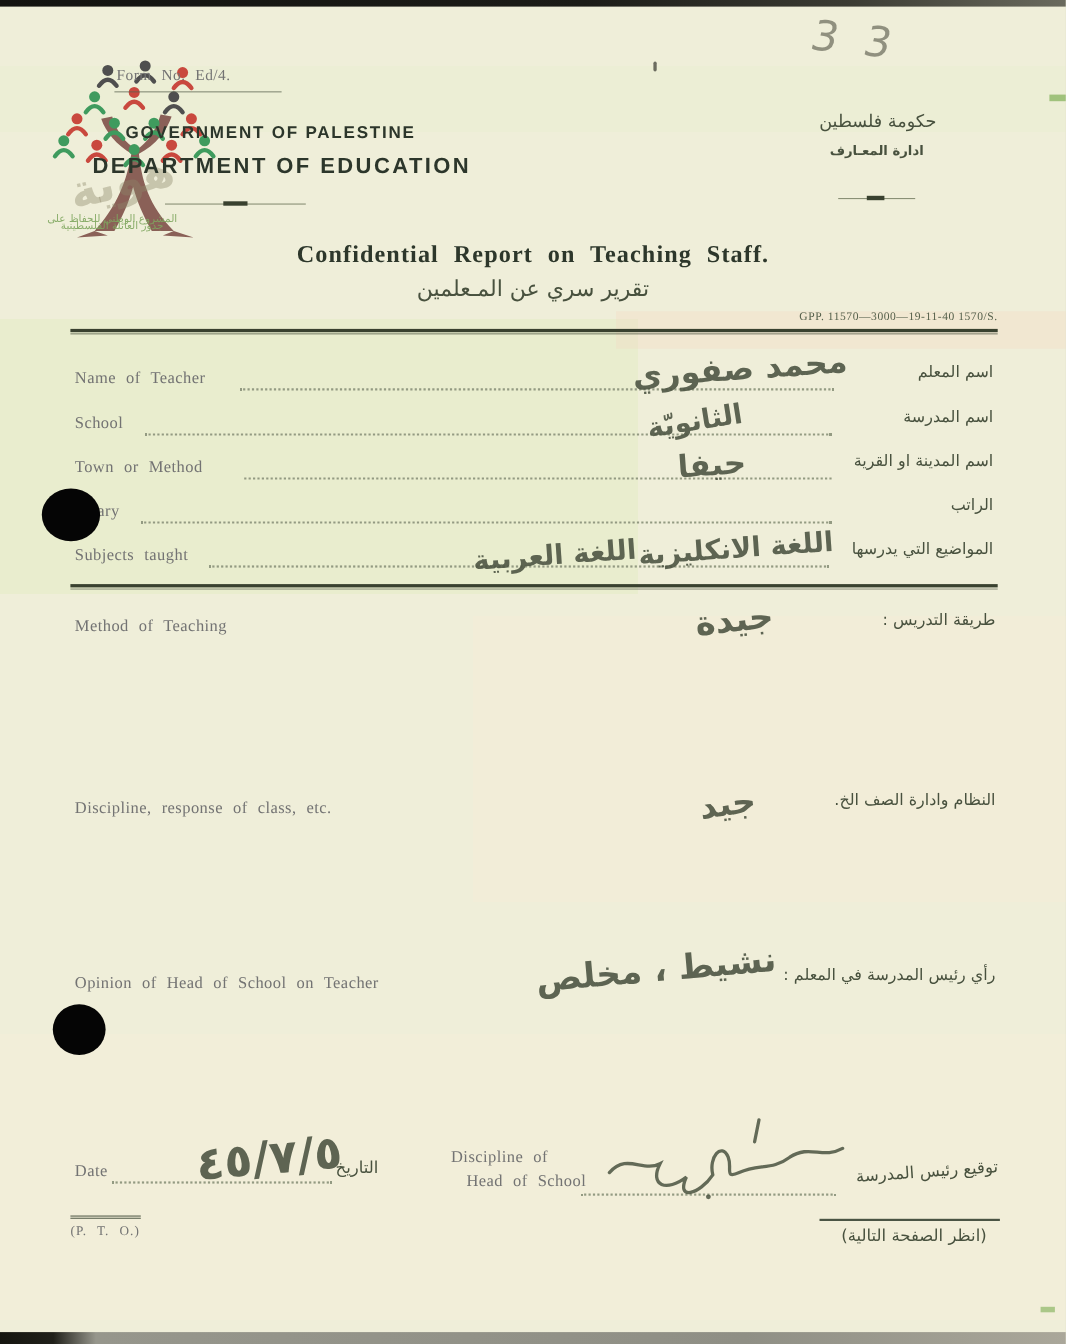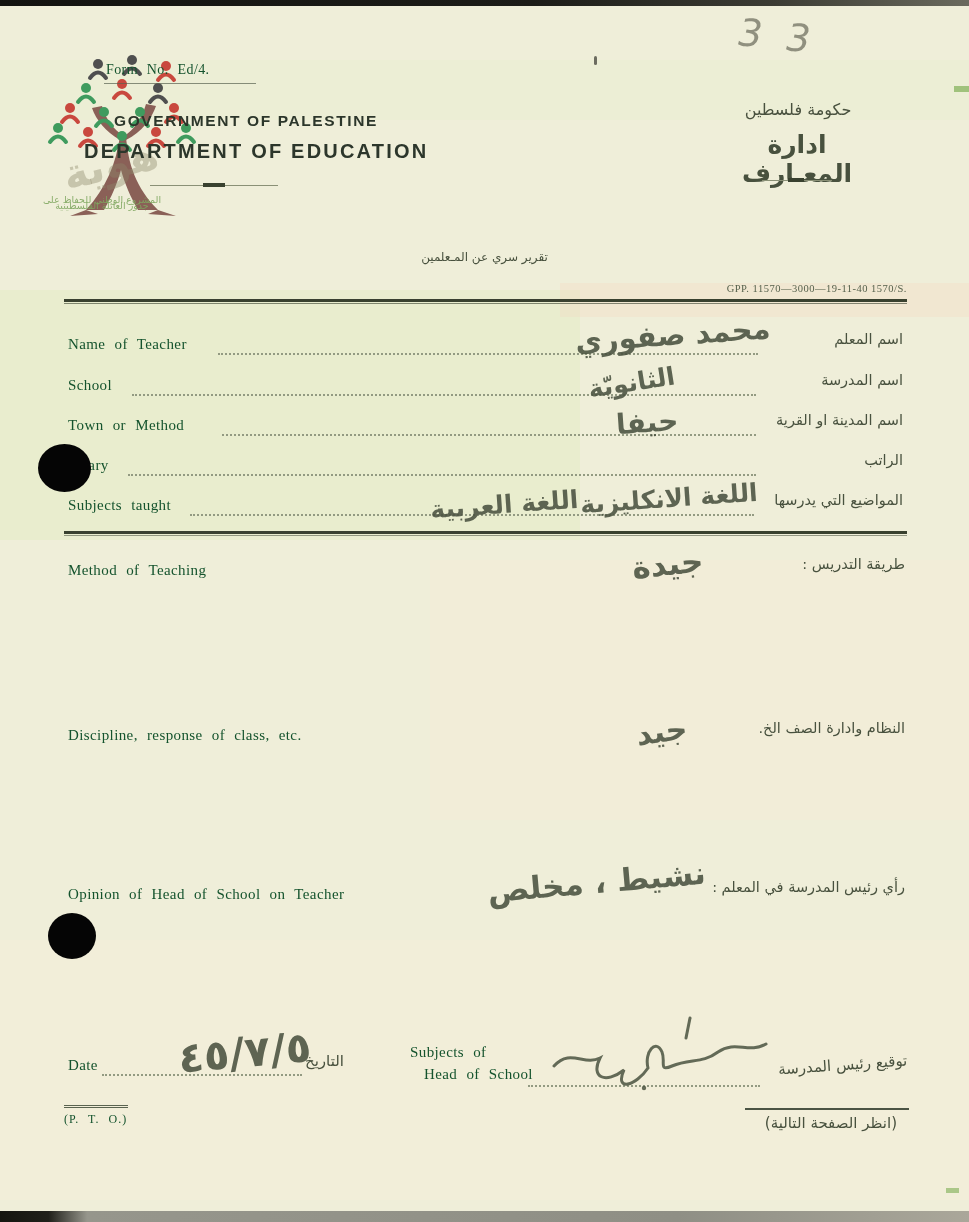--- a/index.html
+++ b/index.html
@@ -1,21 +1,21 @@
 <!DOCTYPE html>
 <html lang="en"><head>
 <meta charset="utf-8">
 <style>
   html,body{margin:0;padding:0;background:#d8d6c4;}
   #page{position:relative;width:969px;height:1222px;background:#efeed9;overflow:hidden;
         font-family:"Liberation Serif",serif;color:#3d463a;}
   .abs{position:absolute;}
   .tint{position:absolute;pointer-events:none;}
   
-  .lbl{font-family:"Liberation Serif",serif;font-size:15px;color:#14532d;word-spacing:5px;letter-spacing:.4px;}
+  .lbl{font-family:"Liberation Serif",serif;font-size:15px;color:#737373;word-spacing:5px;letter-spacing:.4px;}
   
   .ar{font-family:"DejaVu Sans",sans-serif;font-size:14.5px;color:#48513e;direction:rtl;}
   
   .hw{font-family:"DejaVu Sans",sans-serif;color:#4a5240;font-weight:bold;direction:rtl;
       transform:rotate(-4deg);opacity:.88;white-space:nowrap;}
   .dots{border-bottom:2px dotted #939a82;height:1px;}
   .rule{background:#39412f;}
   .hdr-en{font-family:Liberation Sans, sans-serif;font-weight:bold;color:#2c362b;white-space:nowrap;}
   .punch{background:#050505;border-radius:50%;}
   .pencil{font-family:"DejaVu Sans",sans-serif;color:#90907f;}
@@ -122,25 +122,26 @@
 
   <div class="abs lbl" style="left:106px;top:62px;font-size:14px;z-index:0;">Form No. Ed/4.</div>
   <div class="abs" style="left:104px;top:83px;width:152px;height:1px;background:#5a6350;opacity:.7;"></div>
 
   <div class="abs hdr-en" style="left:114px;top:112px;font-size:15.5px;letter-spacing:1.6px;">GOVERNMENT OF PALESTINE</div>
   <div class="abs hdr-en" style="left:84px;top:140px;font-size:20px;letter-spacing:2.2px;">DEPARTMENT OF EDUCATION</div>
   <div class="abs" style="left:150px;top:185px;width:128px;height:1px;background:#8a9076;"></div>
   <div class="abs" style="left:203px;top:183px;width:22px;height:4px;background:#39412f;"></div>
 
   <div class="abs ar" style="left:728px;top:100px;width:140px;text-align:center;font-size:16px;">حكومة فلسطين</div>
-  <div class="abs ar" style="left:722px;top:130px;width:150px;text-align:center;font-size:25px;font-weight:bold;">ادارة المعـارف</div>
+  <div class="abs ar" style="left:722px;top:130px;width:150px;text-align:center;font-size:12px;font-weight:bold;">ادارة المعـارف</div>
   <div class="abs" style="left:762px;top:180px;width:70px;height:1px;background:#8a9076;"></div>
   <div class="abs" style="left:788px;top:178px;width:16px;height:4px;background:#39412f;"></div>
 
-  <div class="abs ar" style="left:0;top:250px;width:969px;text-align:center;font-size:12px;">تقرير سري عن المـعلمين</div>
+  <div class="abs" style="left:0;top:218px;width:969px;text-align:center;font-size:22px;font-weight:bold;letter-spacing:1px;word-spacing:7px;color:#2d372b;">Confidential Report on Teaching Staff.</div>
+  <div class="abs ar" style="left:0;top:250px;width:969px;text-align:center;font-size:20px;">تقرير سري عن المـعلمين</div>
   <div class="abs" style="right:62px;top:283px;font-size:10.5px;letter-spacing:.5px;color:#56614c;">GPP. 11570—3000—19-11-40  1570/S.</div>
 
   <div class="abs rule" style="left:64px;top:299px;width:843px;height:2.5px;"></div>
   <div class="abs rule" style="left:64px;top:303px;width:843px;height:1px;opacity:.6;"></div>
 
   <div class="abs lbl" style="left:68px;top:336px;">Name of Teacher</div>
   <div class="abs dots" style="left:218px;top:352px;width:540px;"></div>
   <div class="abs ar" style="right:66px;top:331px;">اسم المعلم</div>
   <div class="abs hw" style="left:575px;top:318px;font-size:29px;letter-spacing:6px;">محمد صفوري</div>
 
@@ -180,21 +181,21 @@
   <div class="abs hw" style="left:487px;top:864px;font-size:31px;letter-spacing:2px;transform:rotate(-5deg);">نشيط ، مخلص</div>
 
   <div class="abs punch" style="left:38px;top:444px;width:53px;height:48px;"></div>
   <div class="abs punch" style="left:48px;top:913px;width:48px;height:46px;"></div>
 
   <div class="abs lbl" style="left:68px;top:1057px;">Date</div>
   <div class="abs dots" style="left:102px;top:1073px;width:200px;"></div>
   <div class="abs hw" dir="ltr" style="left:178px;top:1028px;font-size:42px;direction:ltr;transform:rotate(-5deg);">٤٥/٧/٥</div>
   <div class="abs ar" style="left:305px;top:1052px;font-size:15px;">التاريخ</div>
 
-  <div class="abs lbl" style="left:410px;top:1044px;">Subjects of</div>
+  <div class="abs lbl" style="left:410px;top:1044px;">Discipline of</div>
   <div class="abs lbl" style="left:424px;top:1066px;">Head of School</div>
   <div class="abs dots" style="left:528px;top:1084px;width:232px;"></div>
   <div class="abs ar" style="right:62px;top:1056px;font-size:15px;transform:rotate(-4deg);">توقيع رئيس المدرسة</div>
 
   <div class="abs" style="left:540px;top:1008px;">
     <svg width="240" height="85" viewBox="0 0 240 85">
       <path d="M14 58 C30 40 44 58 60 50 C50 70 66 76 84 62 C74 84 96 78 108 60 C104 44 116 30 122 44 C126 54 118 64 132 58 C150 50 162 56 178 44 C196 32 208 46 226 36" fill="none" stroke="#4a5240" stroke-width="3" stroke-linecap="round" opacity=".85"></path>
       <path d="M150 10 L146 30" fill="none" stroke="#4a5240" stroke-width="3" stroke-linecap="round" opacity=".85"></path>
       <circle cx="104" cy="80" r="2.2" fill="#4a5240" opacity=".85"></circle>
     </svg>

